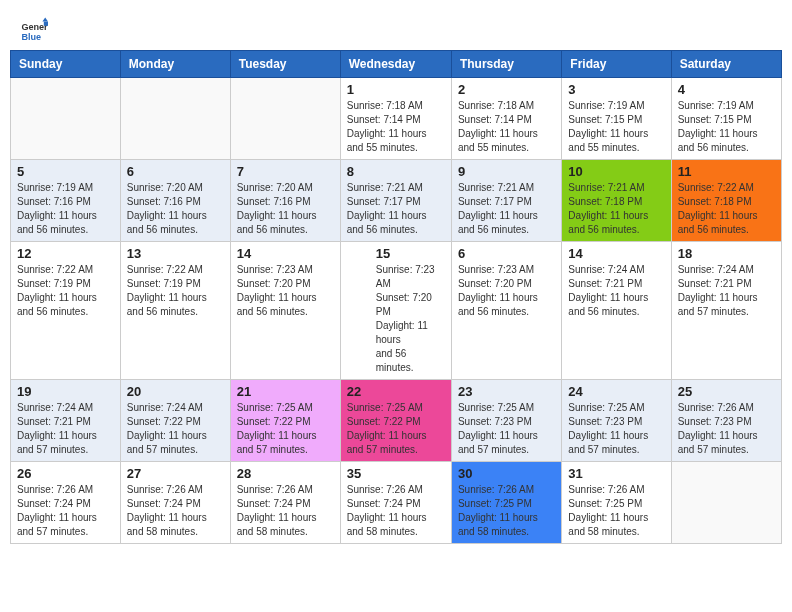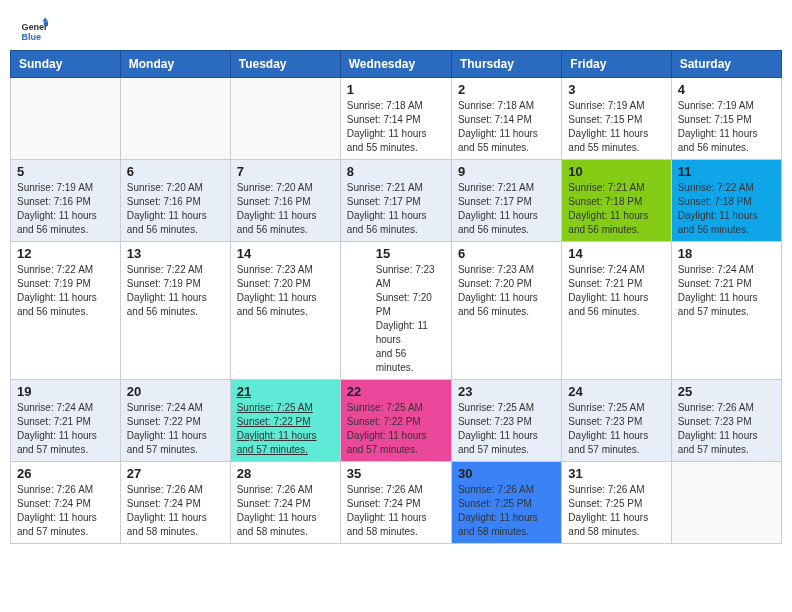--- a/index.html
+++ b/index.html
@@ -185,21 +185,21 @@
 Daylight: 11 hours
 and 56 minutes.</div>
         </td>
         <td style="background: #84cc16;">
           <span class="day-number">10</span>
           <div class="day-info" style="white-space: pre-line;">Sunrise: 7:21 AM
 Sunset: 7:18 PM
 Daylight: 11 hours
 and 56 minutes.</div>
         </td>
-        <td style="background: #0ea5e9;">
+        <td style="background: #f97316;">
           <span class="day-number">11</span>
           <div class="day-info" style="white-space: pre-line;">Sunrise: 7:22 AM
 Sunset: 7:18 PM
 Daylight: 11 hours
 and 56 minutes.</div>
         </td>
       </tr>
       <tr>
         <td style="background: rgb(255, 255, 255);">
           <span class="day-number">12</span>
@@ -259,21 +259,21 @@
 Daylight: 11 hours
 and 57 minutes.</div>
         </td>
         <td style="background: rgb(232, 238, 247);">
           <span class="day-number">20</span>
           <div class="day-info" style="white-space: pre-line;">Sunrise: 7:24 AM
 Sunset: 7:22 PM
 Daylight: 11 hours
 and 57 minutes.</div>
         </td>
-        <td style="background: #5eead4; text-decoration: underline;">
+        <td style="background: #f0abfc;">
           <span class="day-number">21</span>
           <div class="day-info" style="white-space: pre-line;">Sunrise: 7:25 AM
 Sunset: 7:22 PM
 Daylight: 11 hours
 and 57 minutes.</div>
         </td>
         <td style="background: #ec4899;">
           <span class="day-number">22</span>
           <div class="day-info" style="white-space: pre-line;">Sunrise: 7:25 AM
 Sunset: 7:22 PM

